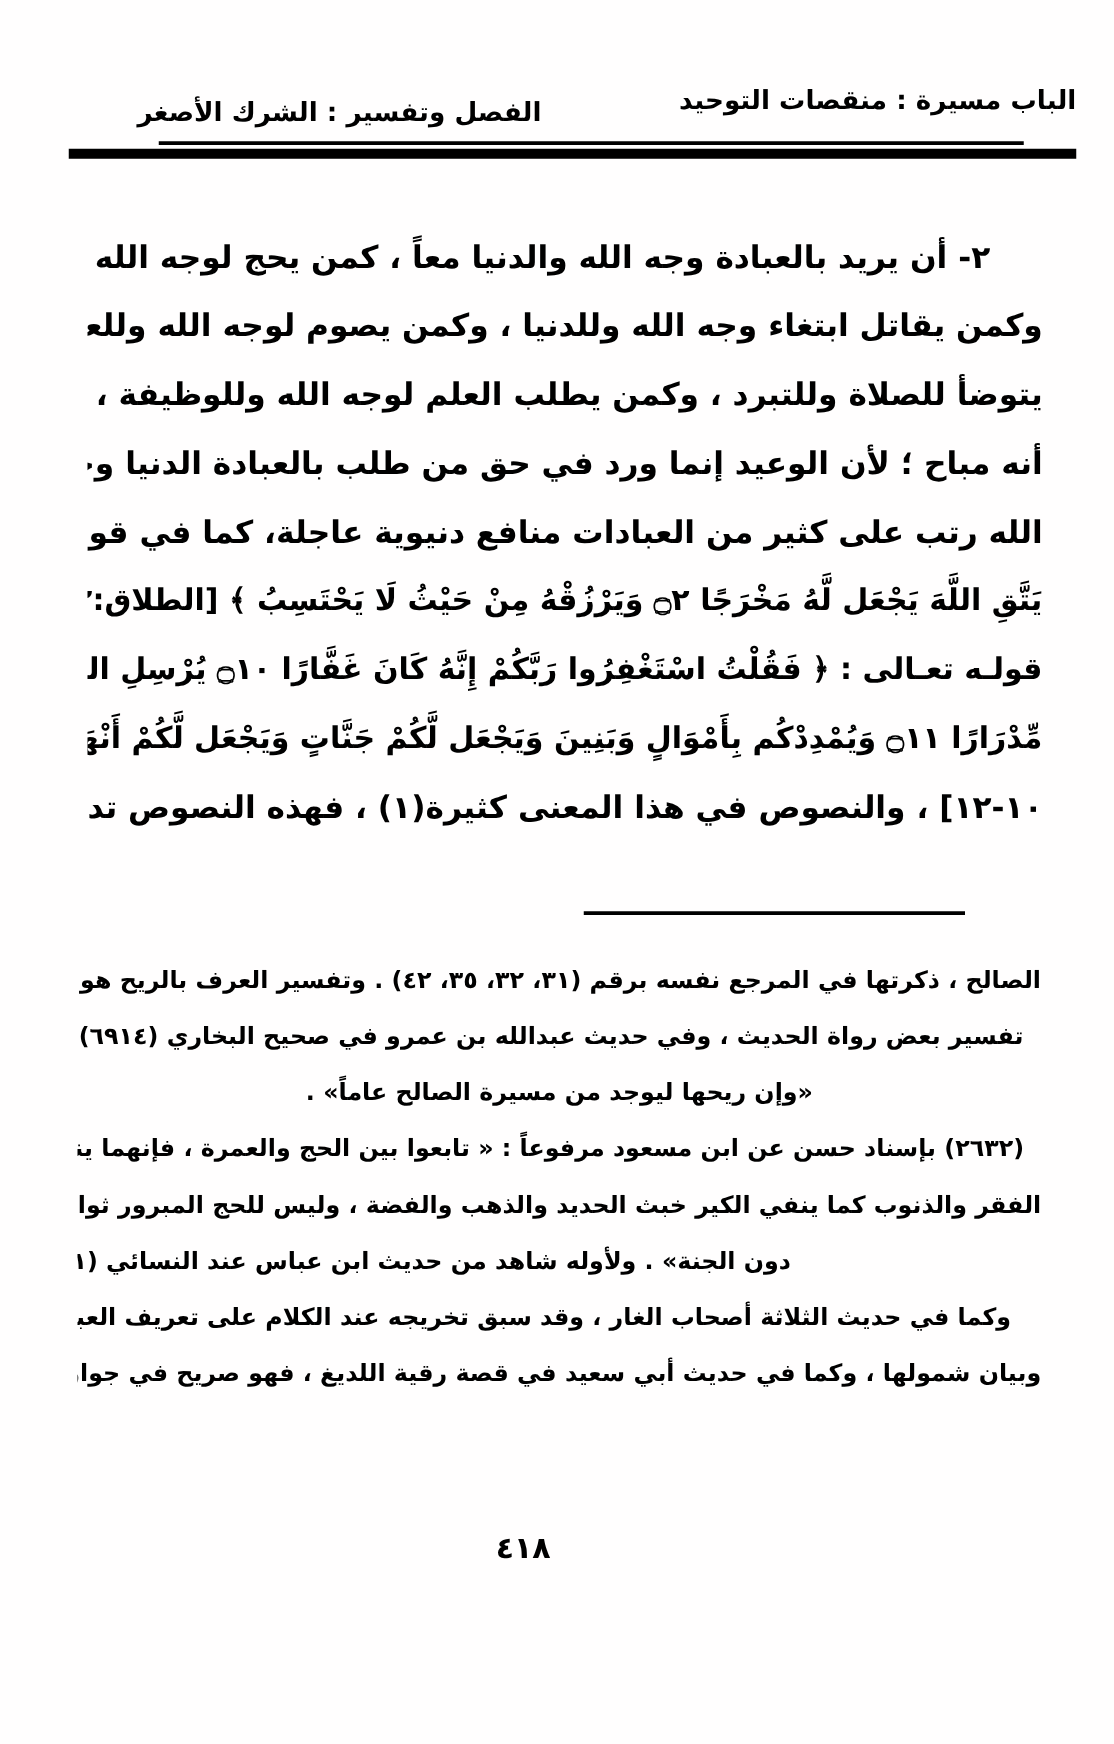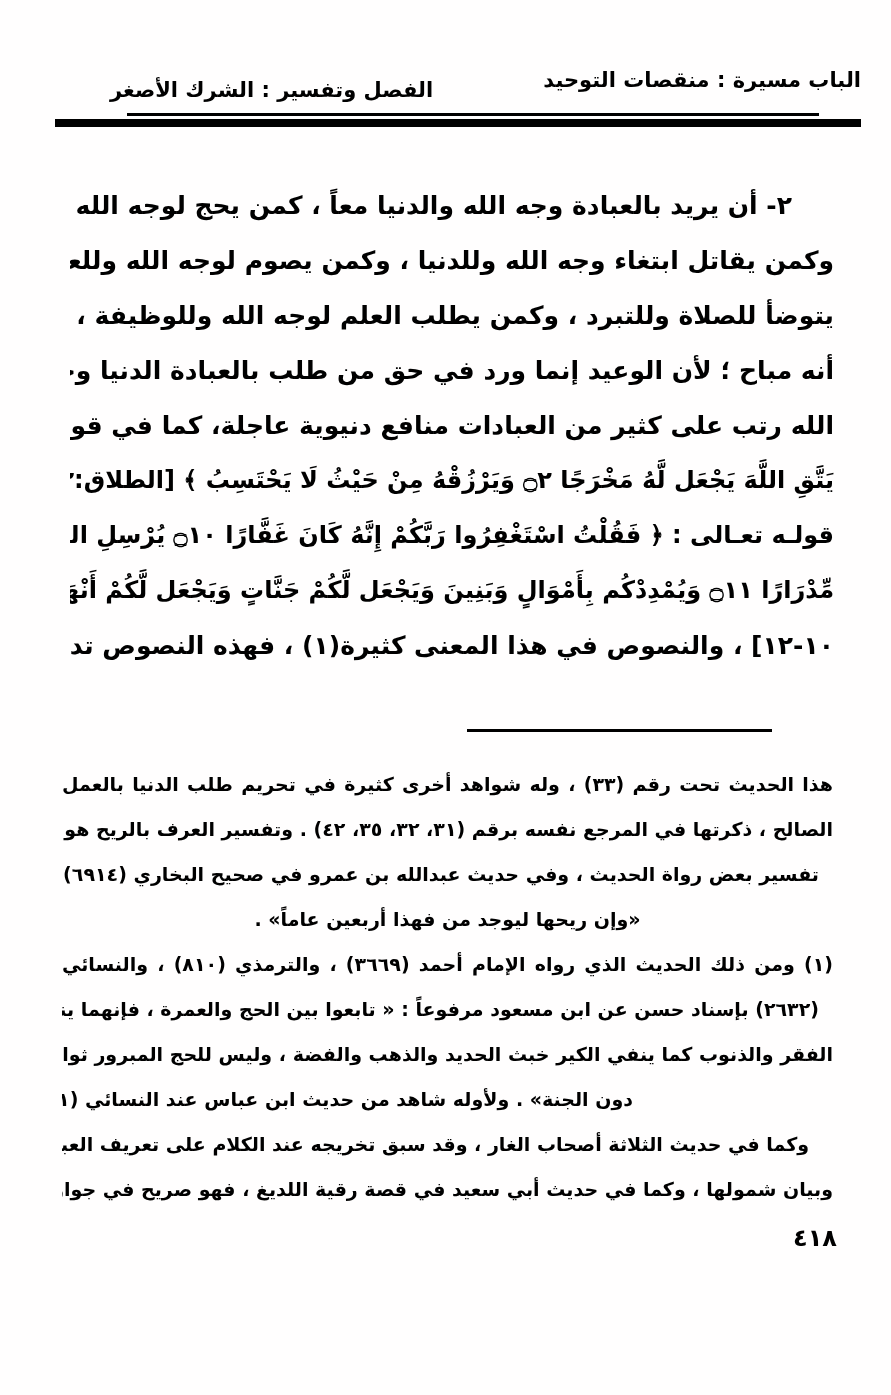--- a/index.html
+++ b/index.html
@@ -99,21 +99,21 @@
   .fn-center {
     text-align: center;
     text-align-last: center;
   }
   
   .page-number {
     position: absolute;
     top: 1224px;
     left: 0;
     right: 54px;
-    text-align: right;
+    text-align: center;
     font-size: 24px;
   }
 </style>
 </head>
 <body>
 
 <div class="page">
 
   <div class="header-row">
     <div class="header-title header-right">الباب مسيرة : منقصات التوحيد</div>
@@ -133,25 +133,23 @@
     <div class="bline">الله رتب على كثير من العبادات منافع دنيوية عاجلة، كما في قوله تعالى: ﴿وَمَن</div>
     <div class="bline quran">يَتَّقِ اللَّهَ يَجْعَل لَّهُ مَخْرَجًا ۝٢ وَيَرْزُقْهُ مِنْ حَيْثُ لَا يَحْتَسِبُ ﴾ [الطلاق:٢، ٣]، وكما في</div>
     <div class="bline quran">قولـه تعـالى : ﴿ فَقُلْتُ اسْتَغْفِرُوا رَبَّكُمْ إِنَّهُ كَانَ غَفَّارًا ۝١٠ يُرْسِلِ السَّمَاءَ عَلَيْكُم</div>
     <div class="bline quran">مِّدْرَارًا ۝١١ وَيُمْدِدْكُم بِأَمْوَالٍ وَبَنِينَ وَيَجْعَل لَّكُمْ جَنَّاتٍ وَيَجْعَل لَّكُمْ أَنْهَارًا ۝١٢ ﴾ [نوح :</div>
     <div class="bline">١٠-١٢] ، والنصوص في هذا المعنى كثيرة(١) ، فهذه النصوص تدل على</div>
   </div>
 
   <div class="fn-rule"></div>
 
   <div class="footnotes">
-    <div class="fline">هذا الحديث تحت رقم (٣٣) ، وله شواهد أخرى كثيرة في تحريم طلب الدنيا بالعمل</div>
     <div class="fline">الصالح ، ذكرتها في المرجع نفسه برقم (٣١، ٣٢، ٣٥، ٤٢) . وتفسير العرف بالريح هو من</div>
     <div class="fline fn-indent-sm">تفسير بعض رواة الحديث ، وفي حديث عبدالله بن عمرو في صحيح البخاري (٦٩١٤) :</div>
-    <div class="fline fn-center">«وإن ريحها ليوجد من فهذا أربعين عاماً» .</div>
-    <div class="fline">(١) ومن ذلك الحديث الذي رواه الإمام أحمد (٣٦٦٩) ، والترمذي (٨١٠) ، والنسائي</div>
+    <div class="fline fn-center">«وإن ريحها ليوجد من مسيرة الصالح عاماً» .</div>
     <div class="fline fn-indent-sm">(٢٦٣٢) بإسناد حسن عن ابن مسعود مرفوعاً : « تابعوا بين الحج والعمرة ، فإنهما ينفيان</div>
     <div class="fline">الفقر والذنوب كما ينفي الكير خبث الحديد والذهب والفضة ، وليس للحج المبرور ثواب</div>
     <div class="fline fn-indent-lg">دون الجنة» . ولأوله شاهد من حديث ابن عباس عند النسائي (٢٦٣١) وإسناده حسن .</div>
     <div class="fline fn-para">وكما في حديث الثلاثة أصحاب الغار ، وقد سبق تخريجه عند الكلام على تعريف العبادة</div>
     <div class="fline">وبيان شمولها ، وكما في حديث أبي سعيد في قصة رقية اللديغ ، فهو صريح في جواز أخذ</div>
   </div>
 
   <div class="page-number">٤١٨</div>
 
 </div>

